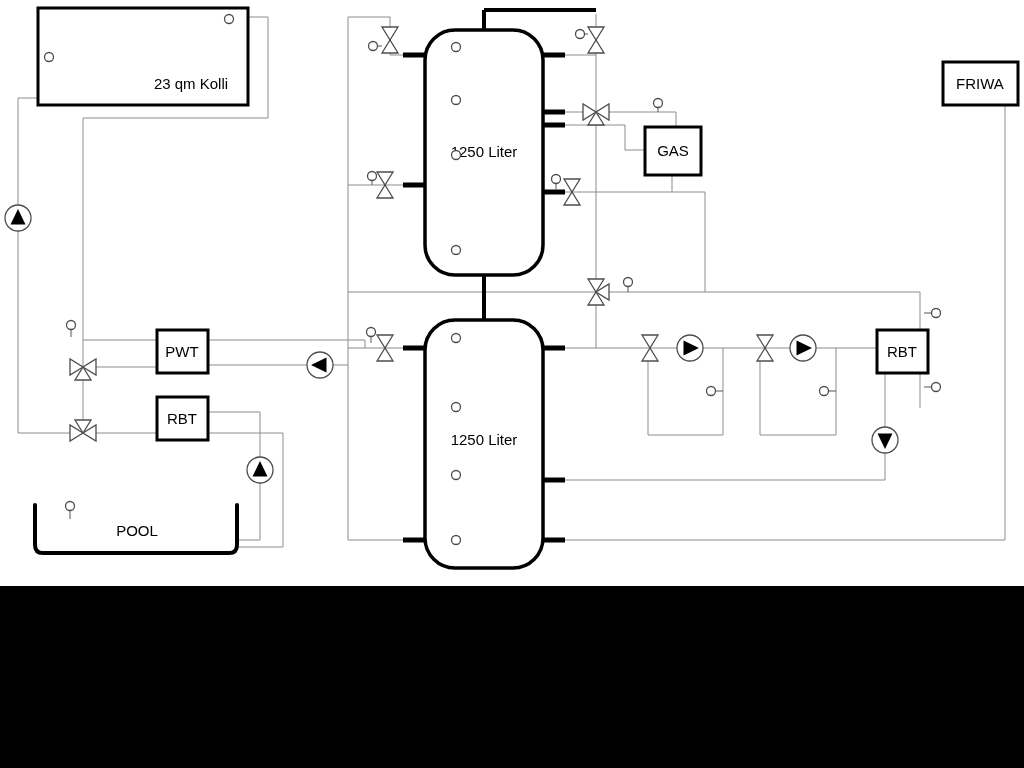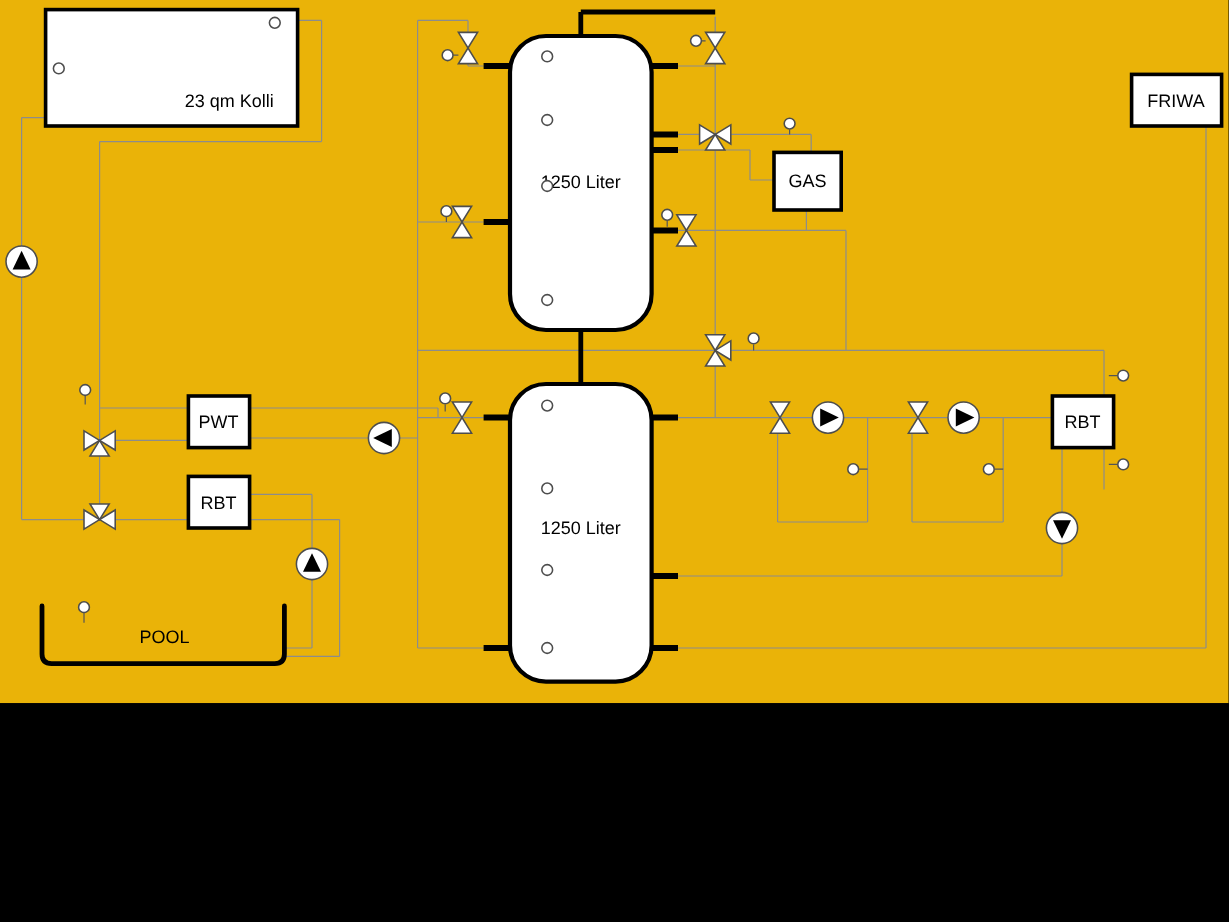--- a/index.html
+++ b/index.html
@@ -1,17 +1,17 @@
 <!DOCTYPE html>
 <html><head>
 <meta charset="utf-8">
 <style>
   html,body{margin:0;padding:0;background:#000;}
   .stage{position:relative;width:1024px;height:768px;background:#000;overflow:hidden;}
-  .diagram{position:absolute;top:0;left:0;width:1024px;height:586px;background:#eab308;}
+  .diagram{position:absolute;top:0;left:0;width:1024px;height:586px;background:#ffffff;}
   .letterbox{position:absolute;top:586px;left:0;width:1024px;height:182px;background:#000;}
   svg text{font-family:"Liberation Sans",sans-serif;font-size:15px;fill:#000;}
   .pipe{stroke:#8c8c8c;stroke-width:1;fill:none;}
   .stem{stroke:#555;stroke-width:1;fill:none;}
   .thick{stroke:#000;stroke-width:4;fill:none;}
   .port{stroke:#000;stroke-width:5;fill:none;}
   .box{fill:#fff;stroke:#000;stroke-width:3;}
   .tank{fill:#fff;stroke:#000;stroke-width:3.5;}
   .comp{fill:#fff;stroke:#4d4d4d;stroke-width:1.3;}
   .tri{fill:#000;stroke:none;}

